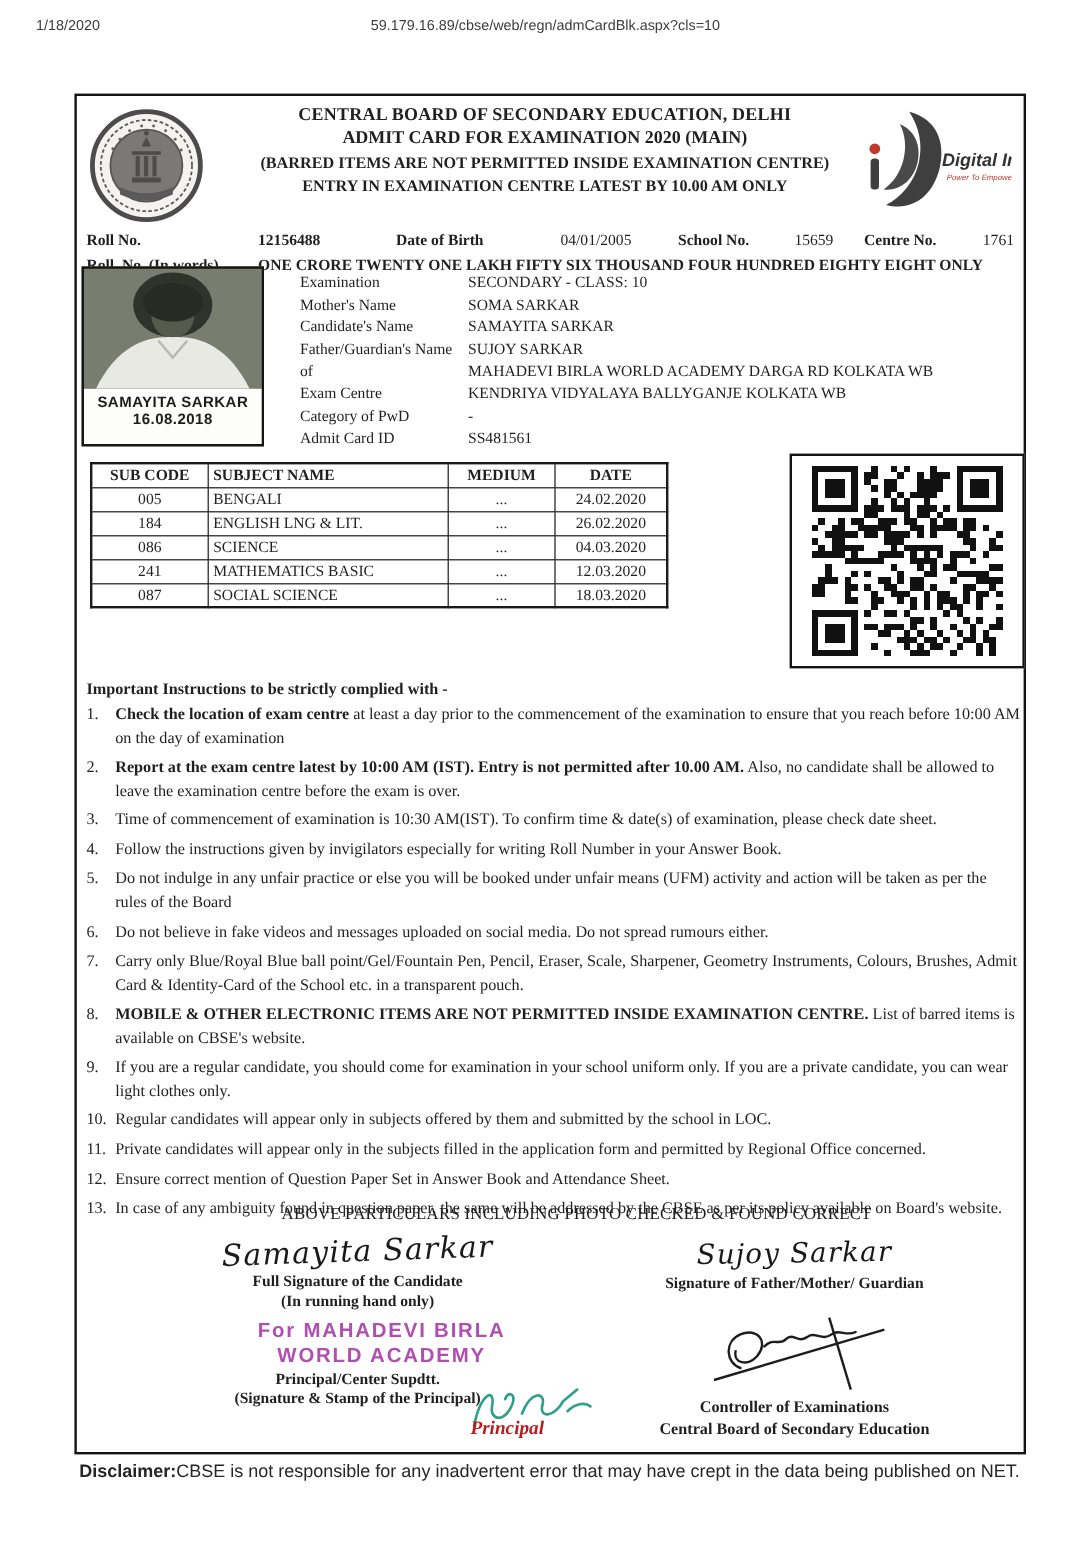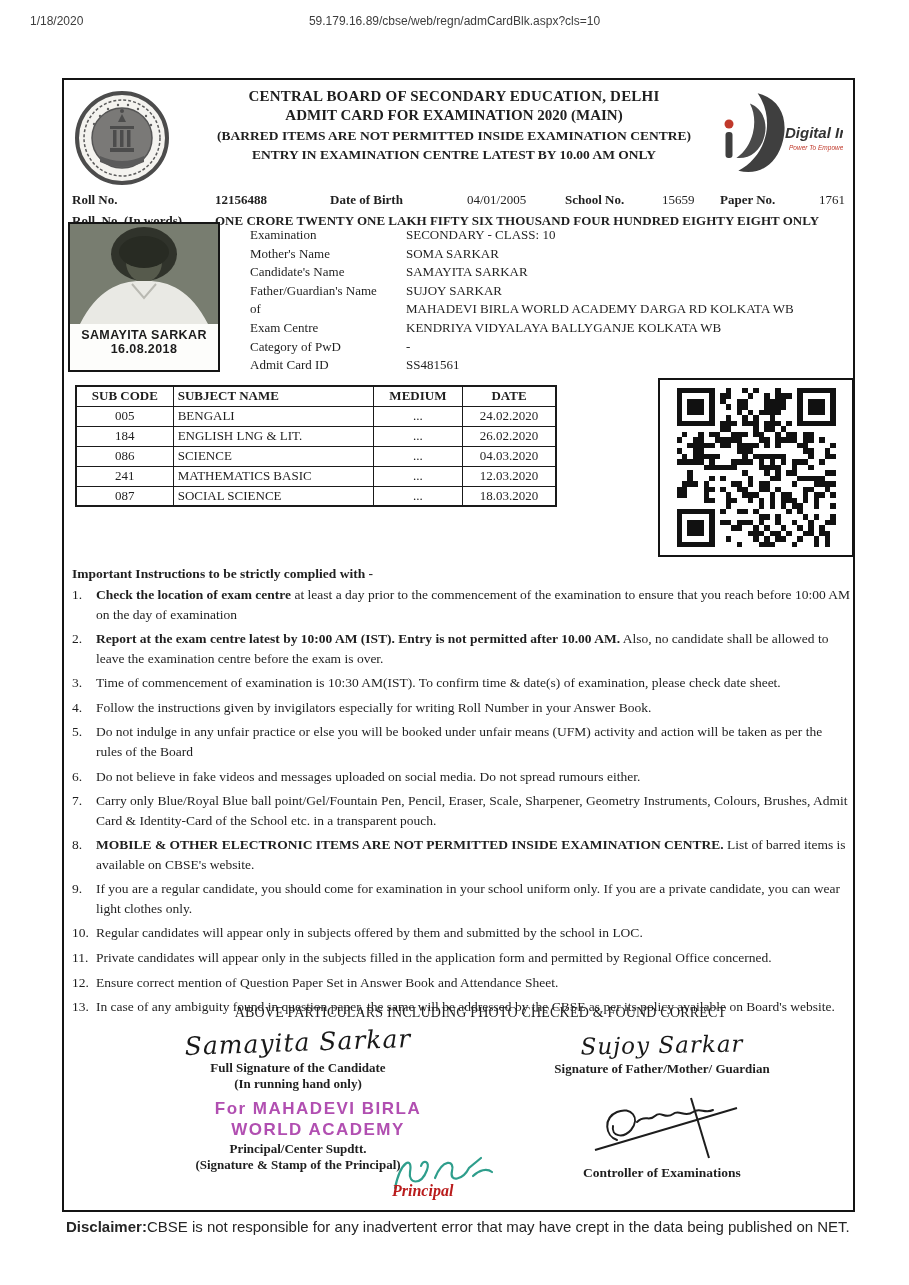--- a/index.html
+++ b/index.html
@@ -31,21 +31,21 @@
   
   .photo { position:absolute; left:4px; top:142px; width:152px; height:150px; border:2px solid #151515; background:#787d70; }
   .photo svg { display:block; }
   .photo-cap { position:absolute; left:0; right:0; bottom:0; height:46px; background:#fdfdfb; text-align:center;
                font-family:"Liberation Sans", sans-serif; font-weight:bold; font-size:12.5px; color:#1c1c1c; padding-top:4px; letter-spacing:.4px; }
 
   
   .cand { position:absolute; left:186px; top:146px; width:600px; font-size:13px; }
   .cand-row { height:18.6px; line-height:18.6px; white-space:nowrap; }
   .cand-row .cl { display:inline-block; width:140px; }
-  .cand-row .cv { display:inline-block;margin-left:16px; }
+  .cand-row .cv { display:inline-block; }
 
   
   table.subjects { position:absolute; left:11px; top:305px; width:482px; border-collapse:collapse; font-size:13px; }
   table.subjects th, table.subjects td { border:1.5px solid #1a1a1a; padding:1px 4px; height:20px; }
   table.subjects { border:2px solid #1a1a1a; }
   table.subjects th { font-weight:bold; }
   .c-code  { width:120px; text-align:center; }
   .c-name  { width:245px; text-align:left; }
   .c-med   { width:100px; text-align:center; }
   .c-date  { width:105px; text-align:center; }
@@ -141,21 +141,21 @@
       </svg>
     </div>
 
     <div class="roll-area">
       <span class="pos lab" style="left:8px;   top:0;">Roll No.</span>
       <span class="pos lab" style="left:151px; top:0;">12156488</span>
       <span class="pos lab" style="left:266px; top:0;">Date of Birth</span>
       <span class="pos" style="left:403px; top:0;">04/01/2005</span>
       <span class="pos lab" style="left:501px; top:0;">School No.</span>
       <span class="pos" style="left:598px; top:0;">15659</span>
-      <span class="pos lab" style="left:656px; top:0;">Paper No.</span>
+      <span class="pos lab" style="left:656px; top:0;">Centre No.</span>
       <span class="pos" style="left:755px; top:0;">1761</span>
       <span class="pos lab" style="left:8px;   top:21px;">Roll. No. (In words)</span>
       <span class="pos lab" style="left:151px; top:21px;">ONE CRORE TWENTY ONE LAKH FIFTY SIX THOUSAND FOUR HUNDRED EIGHTY EIGHT ONLY</span>
     </div>
 
     <div class="photo">
       <svg viewBox="0 0 148 100" width="148" height="100">
         <rect x="0" y="0" width="148" height="100" fill="#787d70"></rect>
         <ellipse cx="74" cy="30" rx="33" ry="27" fill="#30332b"></ellipse>
         <ellipse cx="74" cy="38" rx="18" ry="20" fill="#565a4c"></ellipse>
@@ -694,20 +694,21 @@
       <div class="handwriting guard-sig">Sujoy Sarkar</div>
       <div class="sig-lab">Signature of Father/Mother/ Guardian</div>
     </div>
 
     <svg class="ctrl-sig" viewBox="0 0 170 72">
       <path d="M30 48 C18 44 16 26 30 20 C44 14 54 26 44 38 C36 47 24 44 26 34 M50 30 C58 22 62 30 68 24 C74 18 78 28 86 22 C92 17 98 26 106 20 C112 15 118 22 126 18" fill="none" stroke="#1d1d1d" stroke-width="2" stroke-linecap="round"></path>
       <path d="M8 58 L150 16" fill="none" stroke="#1d1d1d" stroke-width="2"></path>
       <path d="M104 6 L122 66" fill="none" stroke="#1d1d1d" stroke-width="2"></path>
     </svg>
     <div class="ctrl-lab1">Controller of Examinations</div>
+    <div class="ctrl-lab2">Central Board of Secondary Education</div>
 
   </div>
 
   <div class="disclaimer">
     <span class="dl">Disclaimer:</span><span>CBSE is not responsible for any inadvertent error that may have crept in the data being published on NET.</span>
   </div>
 
 </div>
 
 </body></html>

